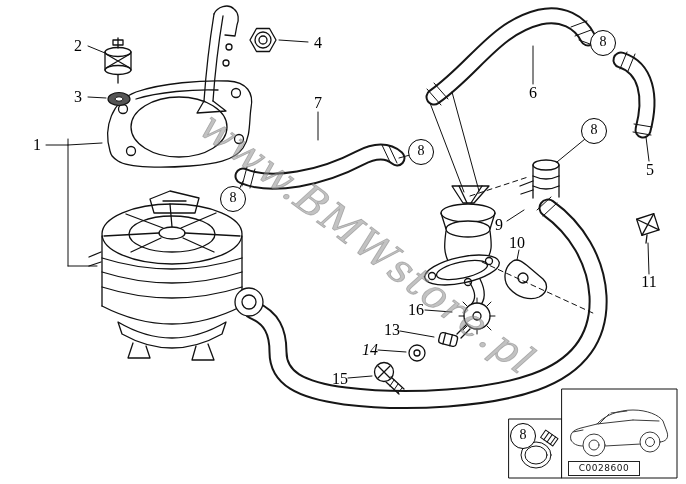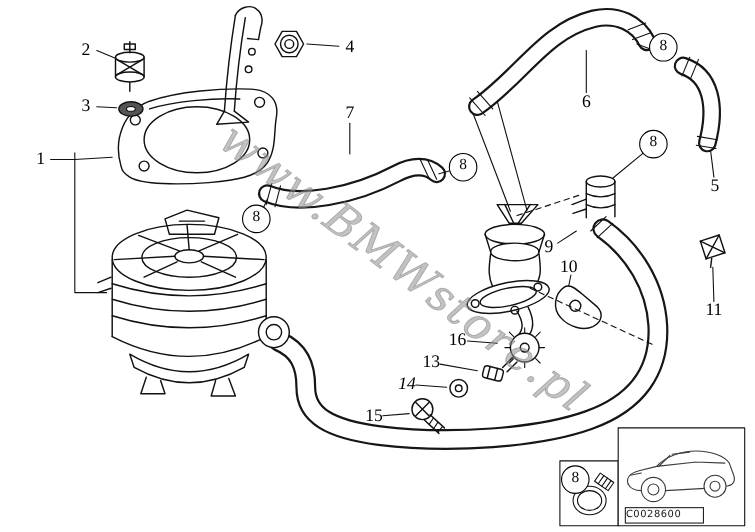--- a/index.html
+++ b/index.html
@@ -14,21 +14,21 @@
   .tube-inner{fill:none;stroke:#fff;stroke-width:13;stroke-linecap:round;}
   .tube-inner.big{stroke-width:15;}
   .wm{font-family:"DejaVu Serif",serif;font-style:italic;font-size:40px;letter-spacing:2px;
       fill:#8f8f8f;fill-opacity:.55;stroke:#6d6d6d;stroke-opacity:.45;stroke-width:.8;}
   .callout-layer{position:absolute;left:0;top:0;width:100%;height:100%;pointer-events:none;}
   .callout{position:absolute;transform:translate(-50%,-50%);font-size:16px;color:#000;}
   .callout.circled{width:24px;height:24px;border:1.4px solid #000;border-radius:50%;
                    background:#fff;text-align:center;line-height:21px;font-size:14px;}
   .code-label{position:absolute;left:568px;top:461px;width:72px;height:15px;border:1px solid #222;
               box-sizing:border-box;font-family:"DejaVu Sans",sans-serif;font-size:9px;
-              line-height:13px;letter-spacing:.5px;color:#111;background:#fff;}
+              line-height:13px;text-align:center;letter-spacing:.5px;color:#111;background:#fff;}
 </style>
 </head>
 <body>
 
 <div class="stage">
 
 <svg width="686" height="484" viewBox="0 0 686 484">
 
   <g class="line">
     <path d="M110 151 C103 127 112 101 136 92 C162 83 202 80 228 81 C247 82 254 93 251 108 C249 121 251 136 243 148 C234 161 214 164 190 166 C163 168 129 168 118 161 C112 157 111 155 110 151 Z"></path>

